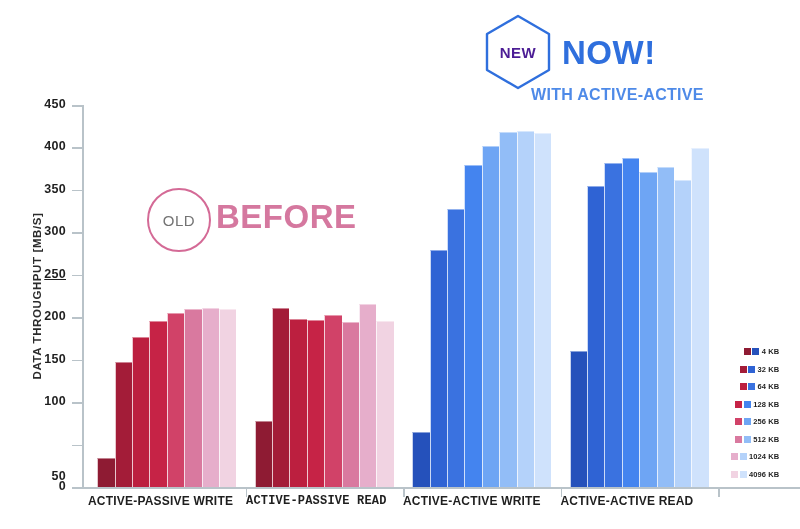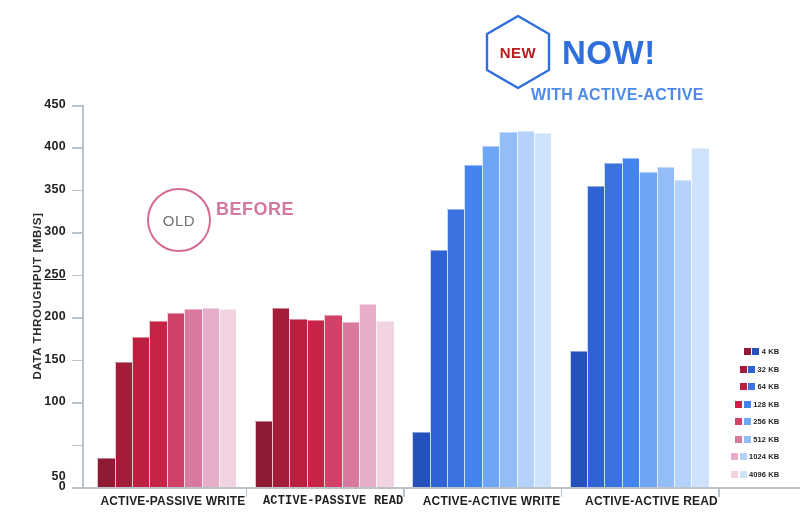--- a/index.html
+++ b/index.html
@@ -76,21 +76,21 @@
     bottom:0;
     box-sizing:border-box;
     border-left:1px solid rgba(255,255,255,.75);
     border-top:1px solid rgba(255,255,255,.45);
   }
 
   
   .xcat{
     position:absolute;
     top:494px;
-    text-align:right;
+    text-align:left;
     font-size:12px;
     font-weight:bold;
     color:#1f1f1f;
     letter-spacing:0.2px;
     white-space:nowrap;
   }
 
   
   .badge-old{
     position:absolute;
@@ -99,21 +99,21 @@
     border:2px solid #d46a96;
     border-radius:50%;
     display:flex;align-items:center;justify-content:center;
   }
   .badge-old span{
     font-size:15px;font-weight:normal;color:#737373;letter-spacing:0.5px;
   }
   .before-head{
     position:absolute;
     left:216px; top:200px;
-    font-size:18px;
+    font-size:33px;
     font-weight:bold;
     color:#d5789f;
     letter-spacing:0.5px;
     line-height:1;
   }
   .before-sub{
     position:absolute;
     left:193px; top:243px;
     font-size:15.5px;
     font-weight:bold;
@@ -125,21 +125,21 @@
   .badge-new{
     position:absolute;
     left:484px; top:14px;
     width:68px;height:76px;
   }
   .badge-new svg{position:absolute;left:0;top:0;}
   .badge-new span{
     position:absolute;left:0;top:0;
     width:68px;height:76px;
     display:flex;align-items:center;justify-content:center;
-    font-size:15px;font-weight:bold;color:#b91c1c;letter-spacing:0.5px;
+    font-size:15px;font-weight:bold;color:#4c1d95;letter-spacing:0.5px;
   }
   .now-head{
     position:absolute;
     left:562px; top:36px;
     font-size:33px;
     font-weight:bold;
     color:#2f6fdd;
     letter-spacing:0.5px;
     line-height:1;
   }

